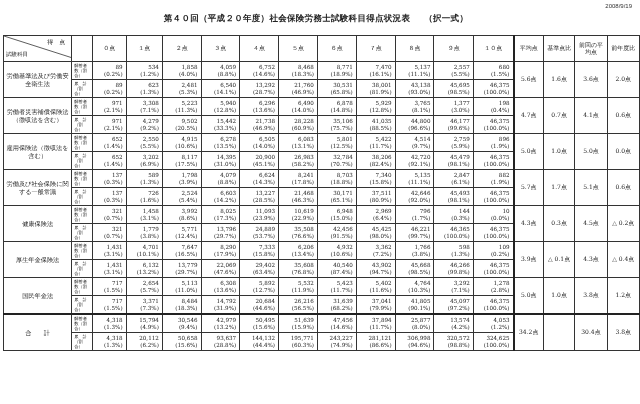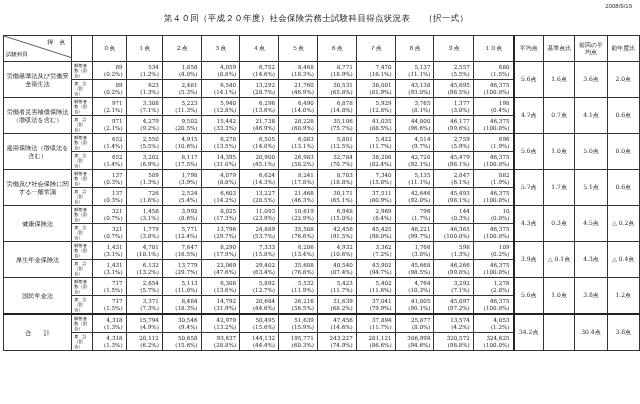--- a/index.html
+++ b/index.html
@@ -1,19 +1,19 @@
 <!DOCTYPE html>
 <html><head>
 <meta charset="utf-8">
 <style>
   html, body { margin:0; padding:0; background:#ffffff; }
   body { width:640px; height:404px; position:relative; overflow:hidden;
          font-family:"DejaVu Serif", serif; color:#222; }
   .date { position:absolute; right:8px; top:3px; font-size:6px; font-family:"Liberation Sans", sans-serif; color:#333; }
-  .title { position:absolute; left:0; width:632px; top:13px; text-align:center; font-size:8.5px; letter-spacing:0.3px; }
+  .title { position:absolute; left:0; width:632px; top:13px; text-align:center; font-size:8.5px; letter-spacing:0.3px;font-weight:bold; }
   .title .sub { margin-left:14px; }
   table.main { position:absolute; left:3px; top:35px; border-collapse:collapse; table-layout:fixed; }
   table.main td { border:1px solid #333; font-size:5.6px; line-height:6.4px; padding:0 2px; text-align:center; vertical-align:middle; overflow:hidden; white-space:nowrap; }
   table.main td.num { text-align:right; padding-right:3px; }
   table.main td.hdr { height:25px; font-size:6px; }
   table.main td.subj { font-size:6.2px; line-height:8px; white-space:normal; }
   table.main td.kind { font-size:4.3px; line-height:5px; text-align:left; padding-left:2px; }
   table.main td.stat { font-size:6px; }
   table.main tr.r td { height:17px; }
   .diag { position:relative; height:25px; }

